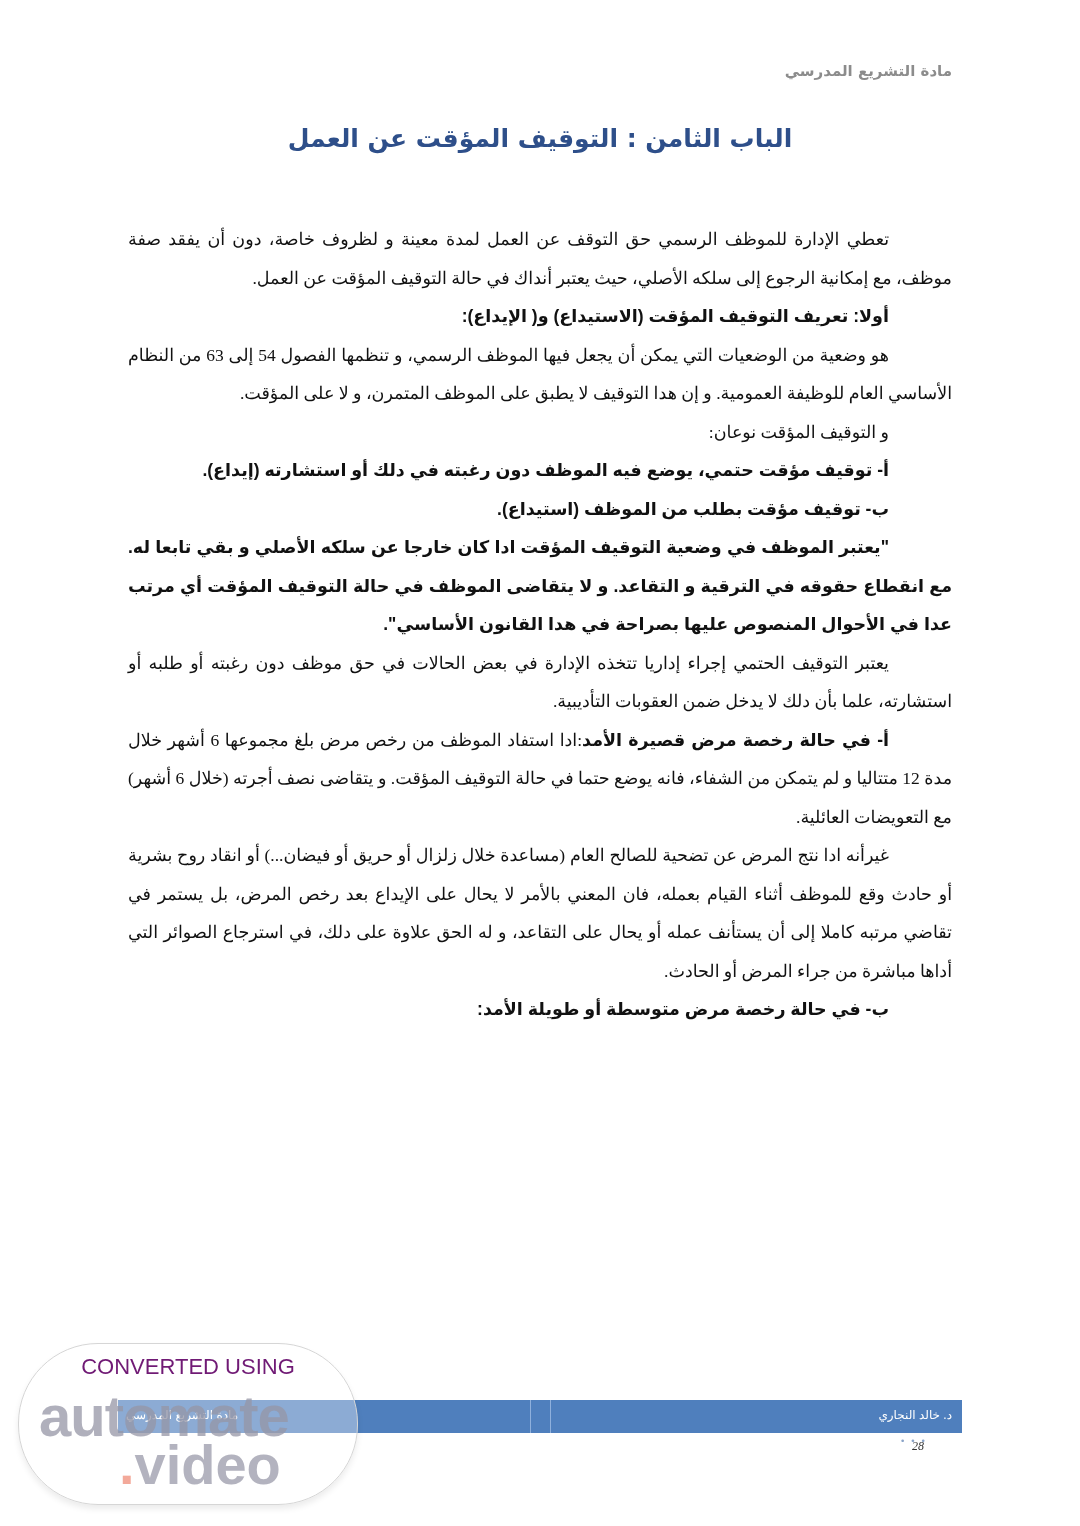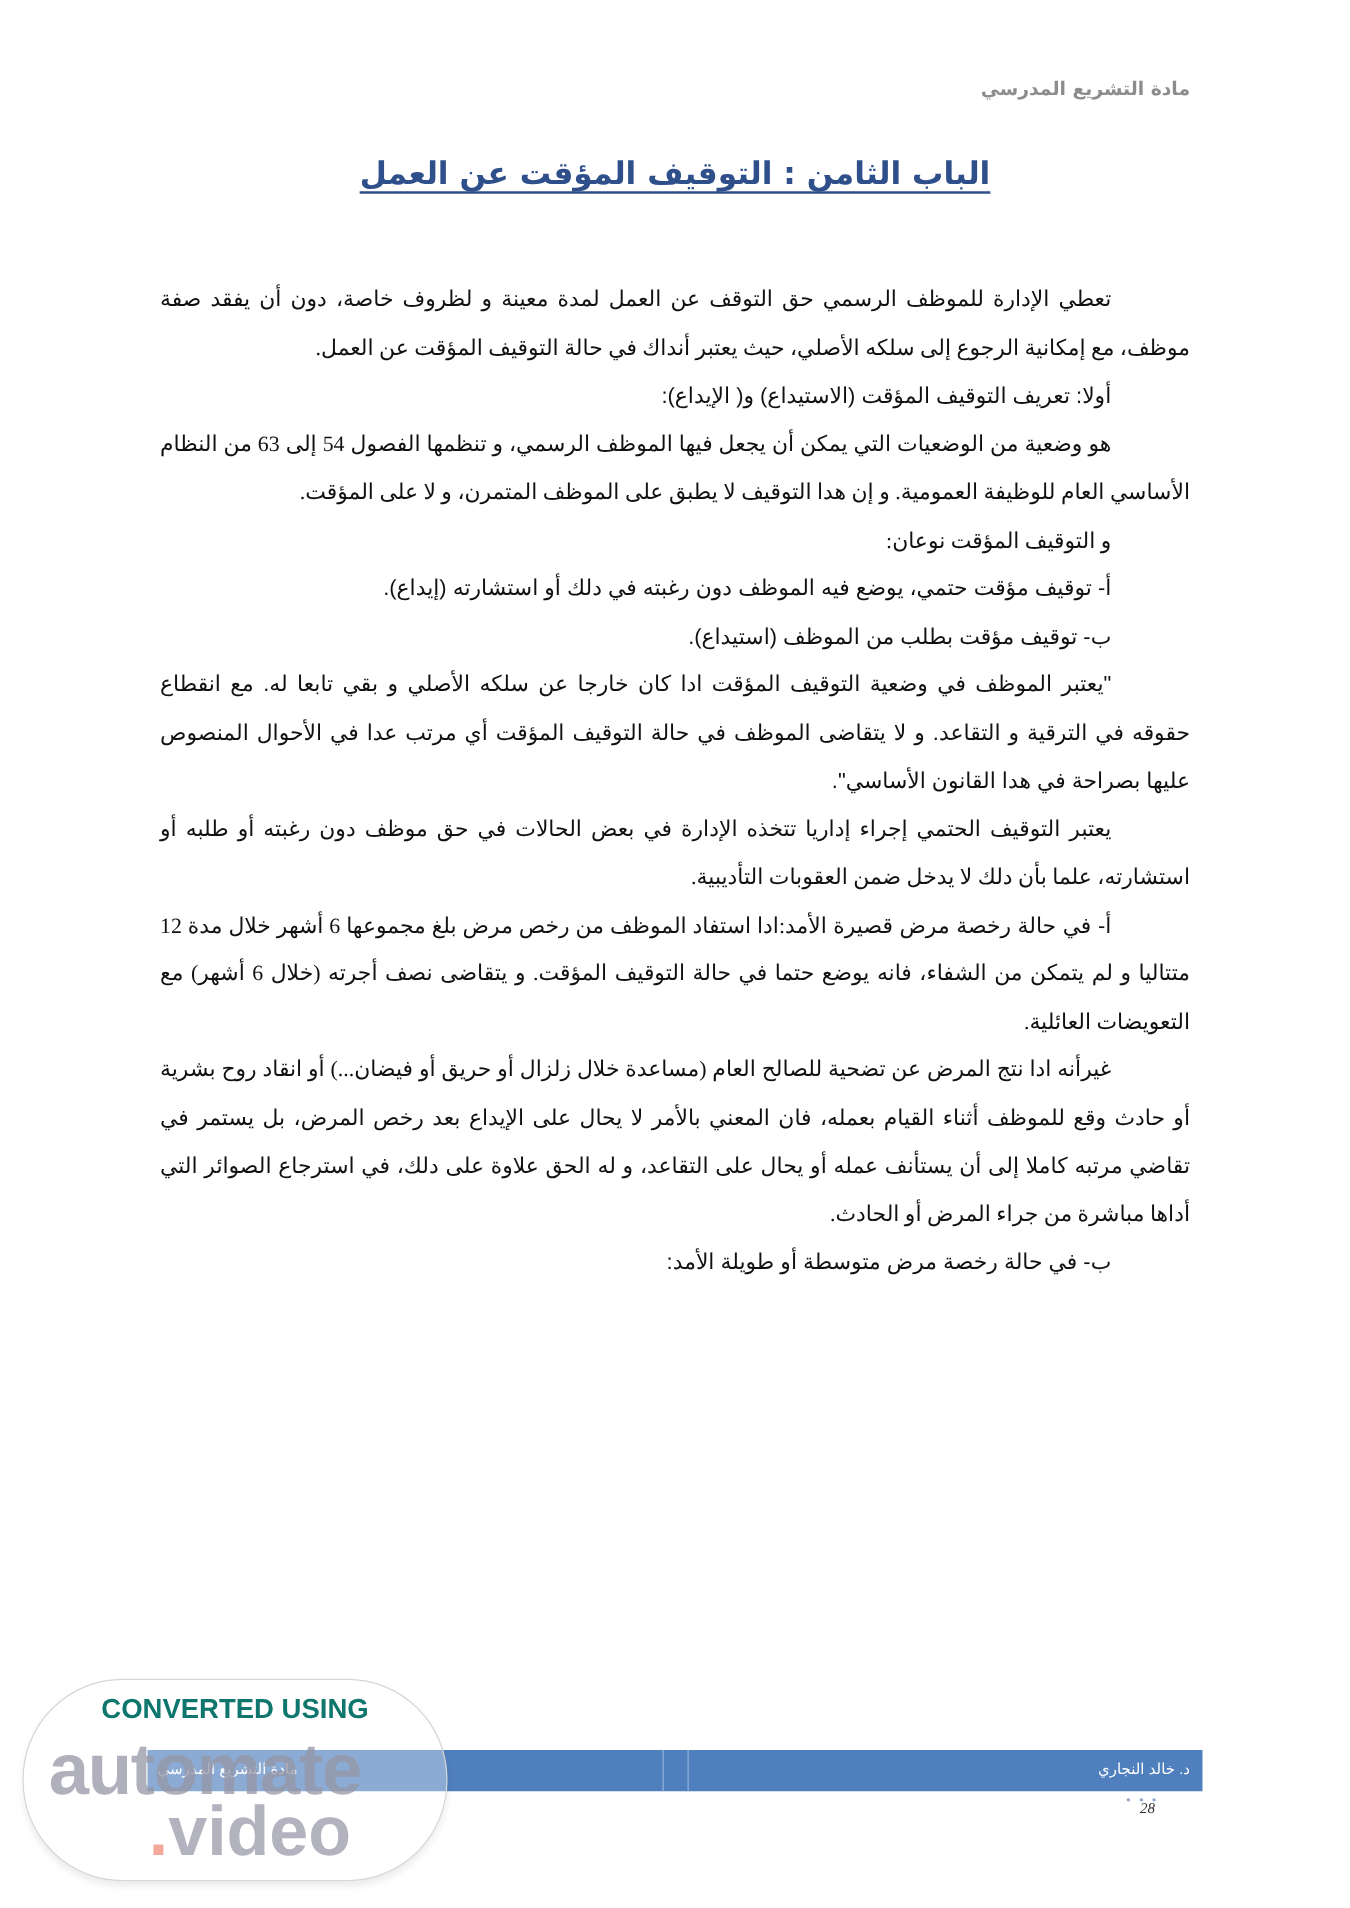--- a/index.html
+++ b/index.html
@@ -5,46 +5,46 @@
     html, body { margin: 0; padding: 0; background: #ffffff; }
     body { width: 1080px; height: 1526px; position: relative; overflow: hidden;
            font-family: "DejaVu Sans", "Liberation Sans", sans-serif; color: #111; }
     .page { position: absolute; inset: 0; direction: rtl; }
 
     .running-header { position: absolute; top: 62px; right: 128px; font-size: 15px;
       font-weight: bold; color: #8c8c8c; letter-spacing: 0.5px; }
 
     .chapter-title { position: absolute; top: 124px; left: 0; right: 0; text-align: center;
       font-size: 25px; font-weight: bold; color: #2e4f8a; }
-    .chapter-title span { text-decoration: underline; text-decoration-thickness: 2px;
+    .chapter-title span { text-decoration-thickness: 2px;
       text-underline-offset: 6px; }
 
     .body-text { position: absolute; top: 220px; left: 128px; right: 128px;
       font-family: "Liberation Serif", "DejaVu Serif", serif; font-size: 17.5px;
       line-height: 38.5px; text-align: justify; }
     .body-text p { margin: 0; }
     .indent { text-indent: 63px; }
-    .b { font-weight: normal; font-family: "Liberation Sans", "DejaVu Sans", sans-serif; }
+    .b { font-weight: bold; font-family: "Liberation Sans", "DejaVu Sans", sans-serif; }
 
     .footer-bar { position: absolute; top: 1400px; left: 118px; width: 844px; height: 33px;
       background: #4f7fbd; direction: rtl; }
     .footer-author { position: absolute; right: 10px; top: 8px; color: #ffffff; font-size: 12px;
       font-family: "Liberation Sans", sans-serif; }
     .footer-subject { position: absolute; left: 8px; top: 8px; color: #fff; font-size: 12px;
       font-family: "Liberation Sans", sans-serif; direction: rtl; }
     .footer-divider { position: absolute; top: 0; width: 1px; height: 33px; background: #8fb0dc; }
     .footer-dots { position: absolute; top: 1436px; left: 900px; font-size: 9px; color: #8aa4c8; letter-spacing: 5px; direction: ltr; }
     .page-number { position: absolute; top: 1439px; left: 912px; font-size: 12px; font-style: italic;
       font-family: "Liberation Serif", serif; color: #333; direction: ltr; }
 
     .watermark { position: absolute; left: 18px; top: 1343px; width: 338px; height: 160px;
       border: 1.5px solid #d6d6d6; border-radius: 80px; background: rgba(255,255,255,0.35);
       box-shadow: 0 4px 6px rgba(0,0,0,0.08); direction: ltr; }
     .wm-top { position: absolute; top: 10px; left: 0; right: 0; text-align: center;
-      font-family: "Liberation Sans", sans-serif; font-size: 22px; font-weight: bold; color: #0f766e; }
+      font-family: "Liberation Sans", sans-serif; font-size: 22px; font-weight: normal; color: #701a75; }
     .wm-mid { position: absolute; top: 38px; left: 20px; font-family: Liberation Sans, sans-serif;
       font-size: 58px; font-weight: bold; color: rgba(150,150,165,0.75); letter-spacing: -1px; }
     .wm-bot { position: absolute; top: 88px; left: 100px; font-family: Liberation Sans, sans-serif;
       font-size: 56px; font-weight: bold; color: rgba(160,160,175,0.8); }
     .wm-dot { color: #f3a99a; }
   </style>
 </head>
 <body>
 
 <div class="page">

